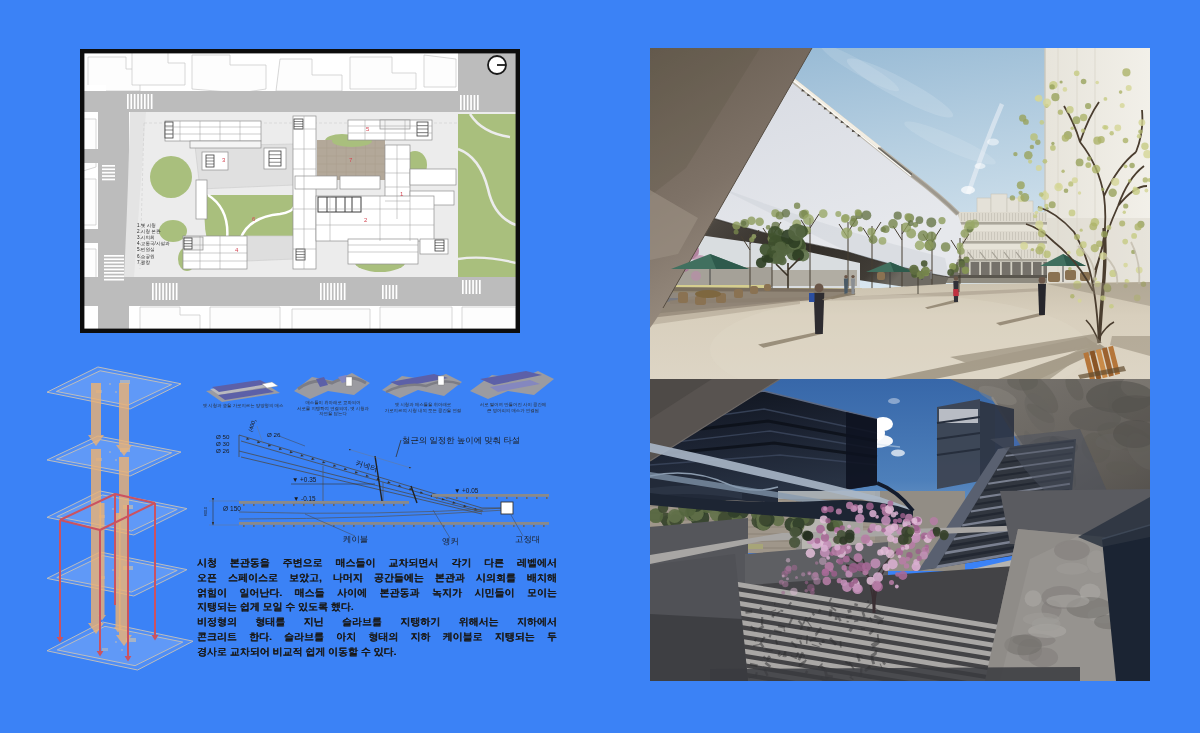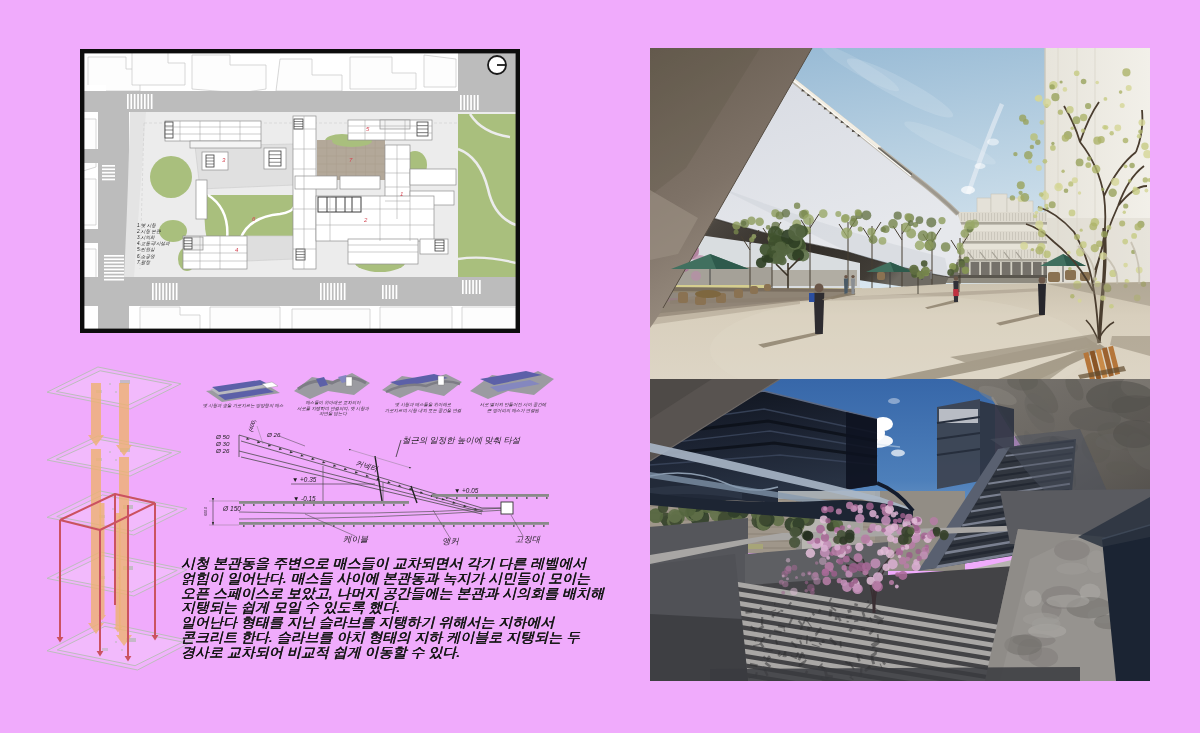--- a/index.html
+++ b/index.html
@@ -1,18 +1,18 @@
 <!DOCTYPE html>
 <html><head><meta charset="utf-8">
 <style>
 html,body{margin:0;padding:0;background:#fff;}
-#page{position:relative;width:1200px;height:733px;background:#f0abfc;overflow:hidden;
- font-family:"Liberation Sans",sans-serif;font-style:italic;}
+#page{position:relative;width:1200px;height:733px;background:#3b82f6;overflow:hidden;
+ font-family:"Liberation Sans",sans-serif;}
 .abs{position:absolute;}
-#para{position:absolute;left:181px;top:556px;width:360px;font-size:14px;line-height:14.8px;
+#para{position:absolute;left:197px;top:556px;width:360px;font-size:10px;line-height:14.8px;
  color:#151515;text-shadow:0.35px 0 0 #222,-0.35px 0 0 #222;}
 #para div{text-align:justify;text-align-last:justify;white-space:nowrap;}
 #para div.last{text-align-last:left;}
 </style></head><body>
 <div id="page">
 <svg class="abs" style="left:80px;top:49px" width="440" height="284" viewBox="0 0 440 284">
 <rect width="440" height="284" fill="#fff"></rect>
 <g stroke="#c6c6c6" stroke-width="0.7" fill="#fdfdfd">
 <path d="M8 42 L8 8 L46 8 L46 20 L60 20 L60 42 Z"></path>
 <path d="M52 3 L52 36 L105 36 L105 14 L88 14 L88 3 Z"></path>
@@ -469,24 +469,24 @@
 </g>
 <g stroke="#444" stroke-width="0.5">
 <line x1="160" y1="116" x2="110" y2="94"></line>
         <line x1="255" y1="118" x2="238" y2="90"></line>
         <line x1="328" y1="116" x2="316" y2="95"></line>
 <line x1="84" y1="16" x2="110" y2="26"></line>
 </g>
 </svg>
     <div id="para">
       <div>시청 본관동을 주변으로 매스들이 교차되면서 각기 다른 레벨에서</div>
+      <div>오픈 스페이스로 보았고, 나머지 공간들에는 본관과 시의회를 배치해</div>
       <div>얽힘이 일어난다. 매스들 사이에 본관동과 녹지가 시민들이 모이는</div>
-      <div>오픈 스페이스로 보았고, 나머지 공간들에는 본관과 시의회를 배치해</div>
       <div class="last">지탱되는 쉽게 모일 수 있도록 했다.</div>
-      <div>일어난다 형태를 지닌 슬라브를 지탱하기 위해서는 지하에서</div>
+      <div>비정형의 형태를 지닌 슬라브를 지탱하기 위해서는 지하에서</div>
       <div>콘크리트 한다. 슬라브를 아치 형태의 지하 케이블로 지탱되는 두</div>
       <div class="last">경사로 교차되어 비교적 쉽게 이동할 수 있다.</div>
     </div>
     <svg class="abs" style="left:650px;top:48px" width="500" height="331" viewBox="0 0 500 331">
 <defs>
 <linearGradient id="sky1" x1="0" y1="0" x2="0.3" y2="1">
           <stop offset="0" stop-color="#93b7d3"></stop>
           <stop offset="0.5" stop-color="#b6cfe1"></stop>
           <stop offset="1" stop-color="#d8e6ef"></stop>
         </linearGradient>

